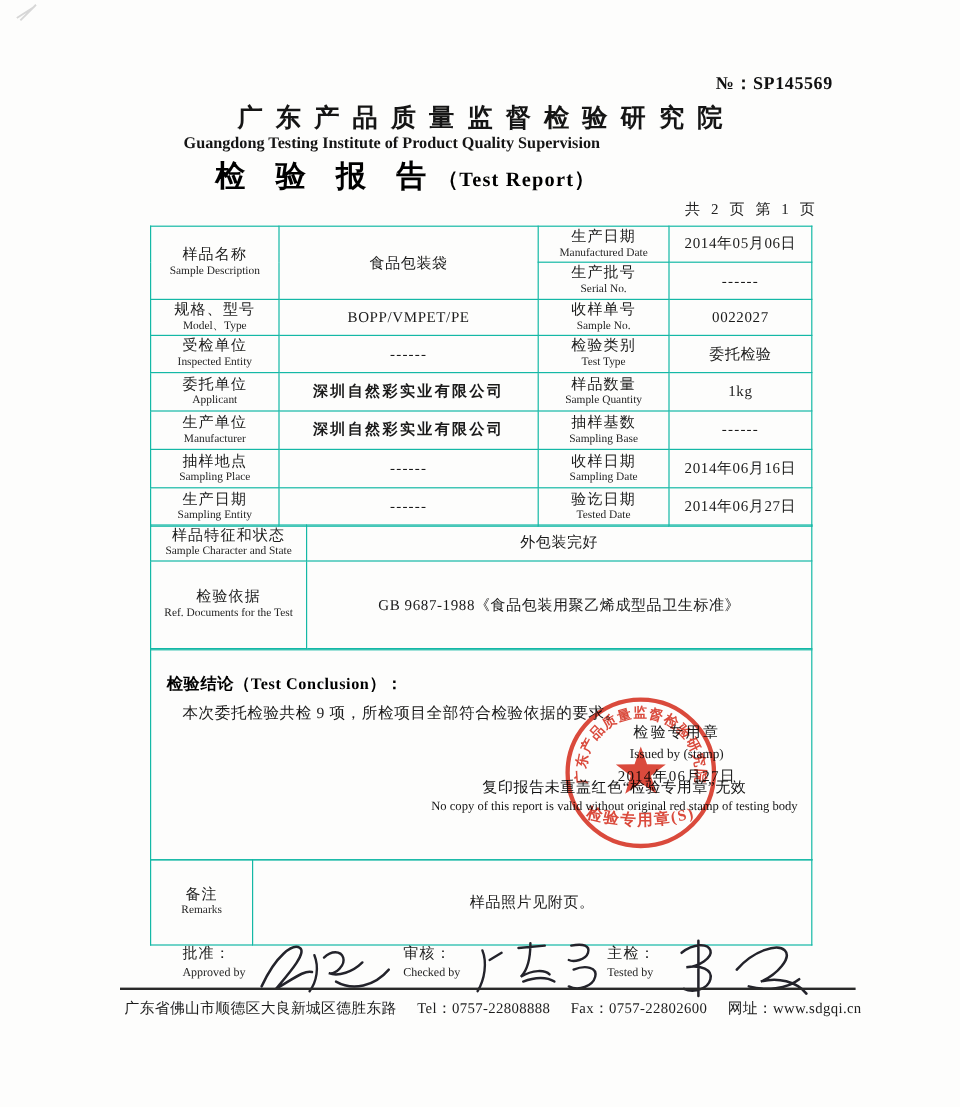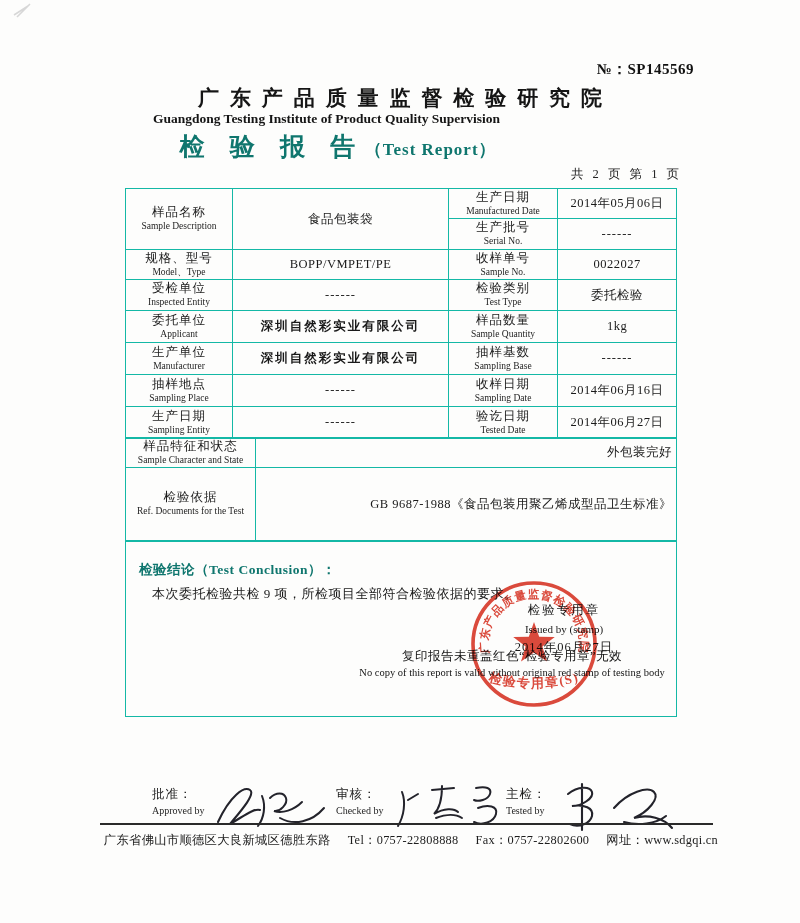--- a/index.html
+++ b/index.html
@@ -10,43 +10,43 @@
     color:#1d1d1d;
     position:relative;
     overflow:hidden;
   }
   .page{position:absolute;inset:0;background:#fdfdfc;}
 
   
   .report-no{position:absolute;top:60px;right:106px;font-size:15px;font-weight:bold;letter-spacing:.5px;color:#111;}
   .institute-cn{position:absolute;top:84px;left:0;width:800px;text-align:center;font-size:21px;font-weight:bold;letter-spacing:.52em;text-indent:.52em;color:#151515;}
   .institute-en{position:absolute;top:111px;left:0;width:653px;text-align:center;font-size:13.5px;font-weight:bold;color:#151515;}
-  .doc-title{position:absolute;top:130px;left:0;width:676px;text-align:center;color:#0f766e;}
+  .doc-title{position:absolute;top:130px;left:0;width:676px;text-align:center;color:#000000;}
   .doc-title .t-cn{font-size:25px;font-weight:bold;letter-spacing:.38em;}
   .doc-title .t-en{font-size:17px;font-weight:bold;letter-spacing:1px;}
   .page-info{position:absolute;top:166px;right:118px;font-size:12.5px;letter-spacing:3px;color:#222;text-align:right;}
 
   
   .tbl{border-collapse:collapse;table-layout:fixed;position:absolute;left:125px;background:transparent;}
   .tbl td{border:1px solid #14b8a6;padding:0 4px;vertical-align:middle;overflow:hidden;}
   .lbl{text-align:center;}
   .lbl .lc{display:block;font-size:12.5px;letter-spacing:1px;color:#1c1c1c;line-height:1.25;}
   .lbl .le{display:block;font-size:9.5px;color:#242424;line-height:1.2;}
   .val{text-align:center;font-size:12.5px;color:#1a1a1a;letter-spacing:.5px;}
-  .val-left{text-align:right;font-size:12.5px;color:#1a1a1a;padding-left:12px;letter-spacing:.5px;}
+  .val-left{text-align:center;font-size:12.5px;color:#1a1a1a;padding-left:12px;letter-spacing:.5px;}
   .dash{letter-spacing:1px;}
 
   #tblA{top:188px;width:551px;}
   #tblB{top:437px;width:551px;}
   #tblC{top:541px;width:551px;}
   #tblD{top:716px;width:551px;}
 
   
   .concl-cell{position:relative;vertical-align:top !important;}
-  .concl-head{position:absolute;left:13px;top:19px;font-size:13.5px;font-weight:bold;letter-spacing:.5px;color:#0f766e;}
+  .concl-head{position:absolute;left:13px;top:19px;font-size:13.5px;font-weight:bold;letter-spacing:.5px;color:#000000;}
   .concl-body{position:absolute;left:26px;top:43px;font-size:13px;letter-spacing:.5px;color:#1a1a1a;}
   .issued-block{position:absolute;left:338px;top:60px;width:200px;text-align:center;color:#1a1a1a;}
   .issued-block .l1{font-size:12.5px;letter-spacing:2px;}
   .issued-block .l2{font-size:11px;margin-top:4px;}
   .issued-block .l3{font-size:12.5px;margin-top:4px;letter-spacing:1px;}
   .notice-block{position:absolute;left:228px;top:106px;width:316px;text-align:center;color:#141414;}
   .notice-block .n-cn{font-size:12.5px;letter-spacing:.5px;}
   .notice-block .n-en{font-size:10.5px;margin-top:2px;}
 
   
@@ -232,20 +232,35 @@
         </div>
         <div class="notice-block">
           <div class="n-cn">复印报告未重盖红色“检验专用章”无效</div>
           <div class="n-en">No copy of this report is valid without original red stamp of testing body</div>
         </div>
       </td>
     </tr>
   </tbody>
     </table>
 
+  <table class="tbl" id="tblD">
+    <colgroup>
+        <col style="width:85px">
+        <col style="width:466px">
+      </colgroup>
+    <tbody>
+        <tr style="height:71px;">
+      <td class="lbl">
+            <span class="lc">备注</span>
+            <span class="le">Remarks</span>
+          </td>
+      <td class="val-left">样品照片见附页。</td>
+    </tr>
+  </tbody>
+    </table>
 
   <svg class="stamp" viewBox="0 0 152 152">
     <defs>
       <path id="arcPath" d="M 32.8,91.7 A 46,46 0 1 1 119.2,91.7" fill="none"></path>
       <path id="botPath" d="M 30,113 Q 76,126 122,113" fill="none"></path>
     </defs>
     <circle cx="76" cy="76" r="61" fill="none" stroke="#d93a2b" stroke-width="3.6"></circle>
     <path fill="#d93a2b" d="M76 54 L81.2 68.8 L96.8 69.1 L84.4 78.4 L89 93.4 L76 84.4 L63 93.4 L67.6 78.4 L55.2 69.1 L70.8 68.8 Z"></path>
     <text font-size="11.5" font-weight="bold" fill="#d93a2b" letter-spacing="1">
       <textPath href="#arcPath" startOffset="50%" text-anchor="middle">广东产品质量监督检验研究院</textPath>

